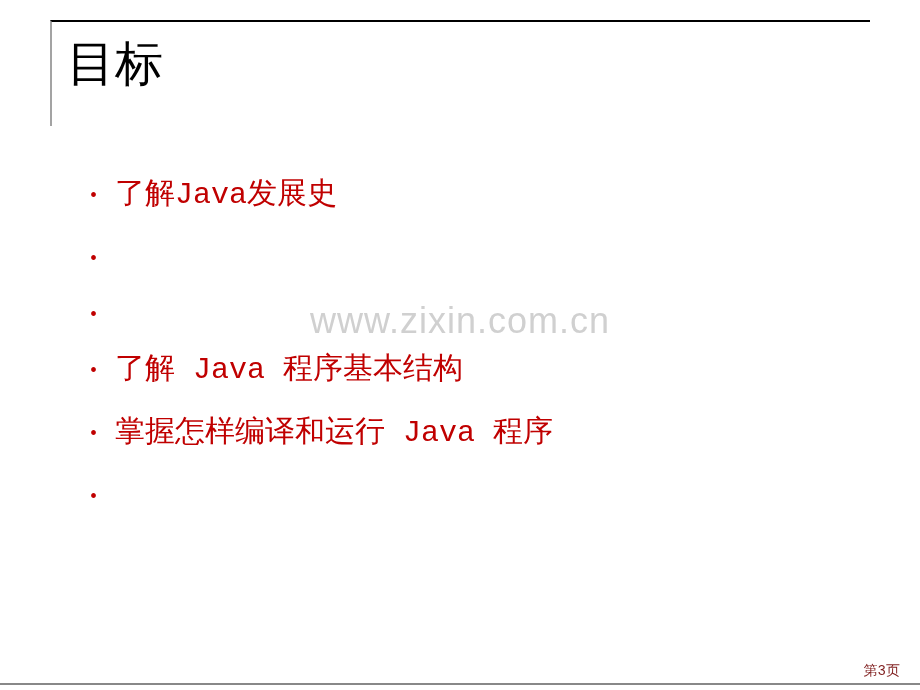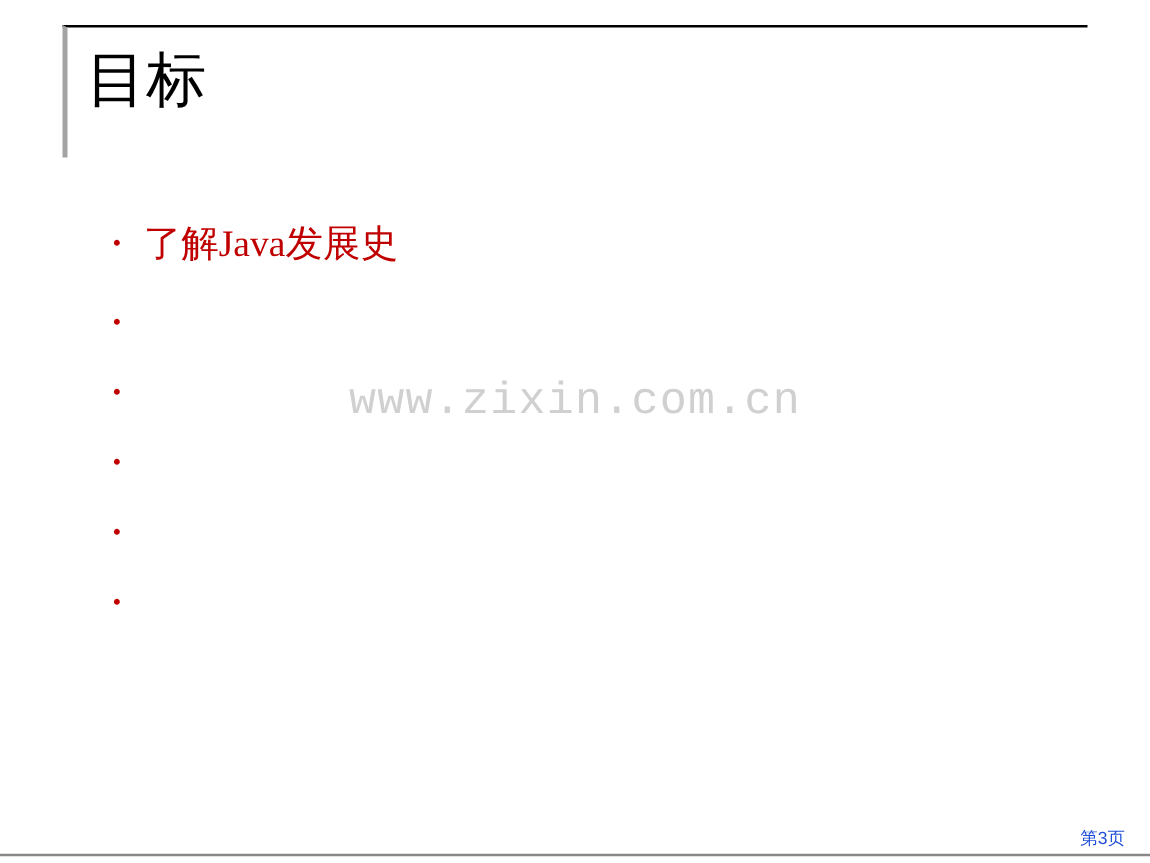--- a/index.html
+++ b/index.html
@@ -15,21 +15,21 @@
       position: relative;
       overflow: hidden;
     }
     .slide {
       width: 100%;
       height: 100%;
       padding: 20px 50px 20px 50px;
       position: relative;
     }
     .title-container {
-      border-left: 4px solid #a3a3a3;
+      border-left: 2px solid #a3a3a3;
       border-top: 2px solid #000;
       padding: 10px 0 30px 15px;
       margin-bottom: 50px;
       margin-left: 0;
     }
     .title {
       font-size: 48px;
       color: #000;
       font-weight: normal;
       font-family: "SimSun", "宋体", serif;
@@ -45,46 +45,46 @@
       color: #c00000;
       line-height: 1.3;
     }
     .bullet-dot {
       font-size: 20px;
       margin-right: 18px;
       margin-top: 6px;
       color: #c00000;
     }
     .bullet-text {
-      font-family: Liberation Serif, serif;
+      font-family: Liberation Mono, monospace;
       text-align: center;
     }
     .watermark {
       position: absolute;
       top: 300px;
       left: 50%;
       transform: translateX(-50%);
       font-size: 36px;
       color: #d0d0d0;
-      font-family: Liberation Mono, monospace;
+      font-family: Liberation Sans, sans-serif;
       pointer-events: none;
       z-index: 0;
       letter-spacing: 1px;
     }
     .content {
       position: relative;
       z-index: 1;
     }
     .page-number {
       position: absolute;
       bottom: 10px;
       right: 20px;
       font-size: 14px;
-      color: #1d4ed8;
-      font-family: Liberation Sans, sans-serif;
+      color: #7f1d1d;
+      font-family: Liberation Mono, monospace;
     }
     .bottom-line {
       position: absolute;
       bottom: 5px;
       left: 0;
       width: 100%;
       height: 2px;
       background: #888;
     }
   </style>
@@ -104,23 +104,25 @@
       <span class="bullet-text">了解Java发展史</span>
     </div>
     <div class="bullet-item">
       <span class="bullet-dot">•</span>
     </div>
     <div class="bullet-item">
       <span class="bullet-dot">•</span>
     </div>
     <div class="bullet-item">
       <span class="bullet-dot">•</span>
+      <span class="bullet-text">了解 Java 程序基本结构</span>
     </div>
     <div class="bullet-item">
       <span class="bullet-dot">•</span>
+      <span class="bullet-text">掌握怎样编译和运行 Java 程序</span>
     </div>
     <div class="bullet-item">
       <span class="bullet-dot">•</span>
     </div>
   </div>
 
   <div class="page-number">第3页</div>
   <div class="bottom-line"></div>
 </div>
 

